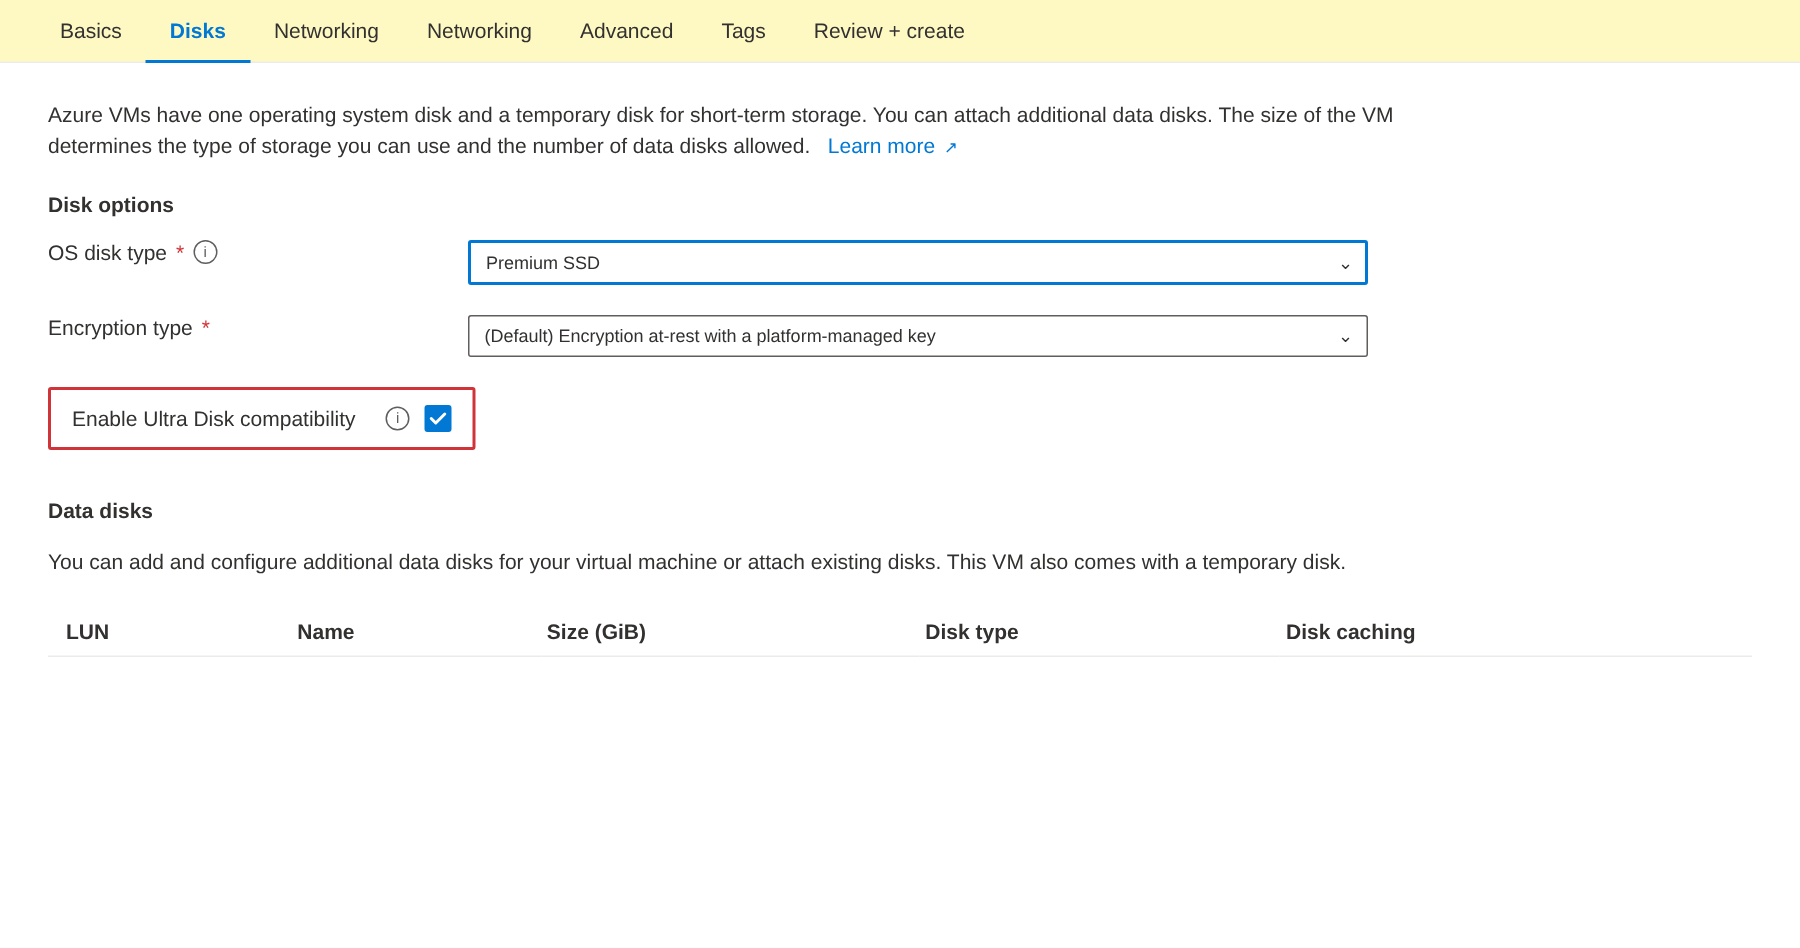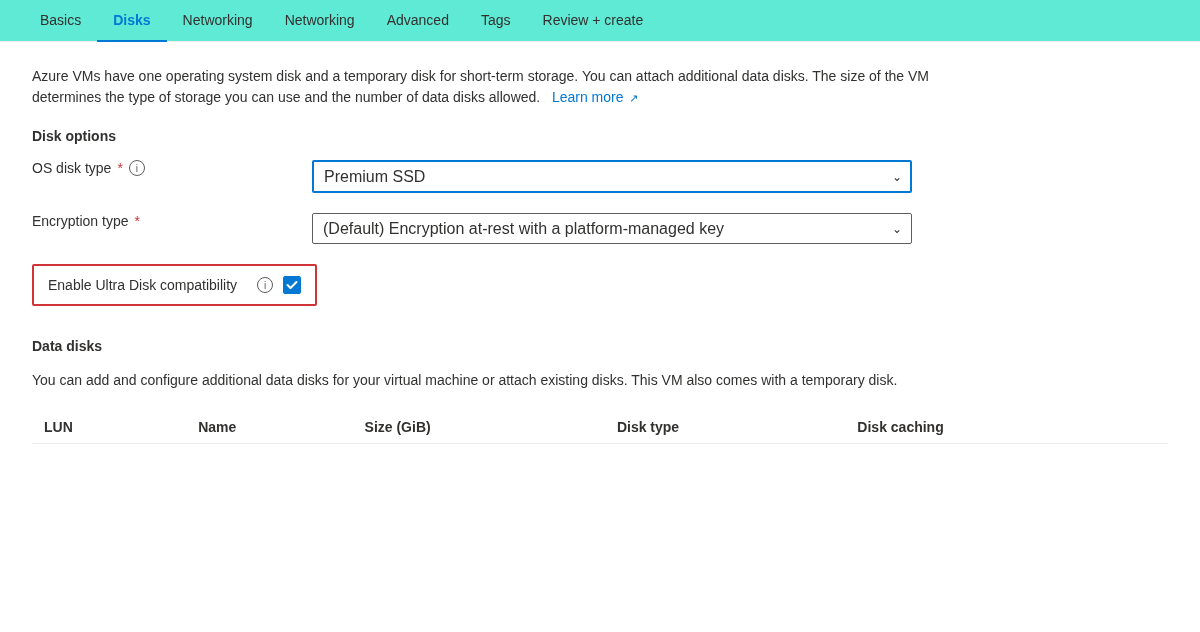--- a/index.html
+++ b/index.html
@@ -11,21 +11,21 @@
       width: 1200px;
       min-height: 632px;
     }
 
     
     .tab-nav {
       display: flex;
       align-items: center;
       border-bottom: 1px solid #edebe9;
       padding: 0 24px;
-      background: #5eead4;
+      background: #fef9c3;
     }
     .tab-item {
       padding: 12px 16px;
       cursor: pointer;
       font-size: 14px;
       color: #323130;
       position: relative;
       white-space: nowrap;
       border-bottom: 2px solid transparent;
       margin-bottom: -1px;
@@ -101,21 +101,21 @@
 
     .form-control-wrapper {
       flex: 1;
       max-width: 600px;
     }
     .dropdown {
       width: 100%;
       padding: 6px 32px 6px 10px;
       border: 2px solid #0078d4;
       border-radius: 2px;
-      font-size: 16px;
+      font-size: 12px;
       color: #323130;
       background: #fff;
       appearance: none;
       -webkit-appearance: none;
       cursor: pointer;
       position: relative;
     }
     .dropdown-normal {
       border: 1px solid #605e5c;
     }

